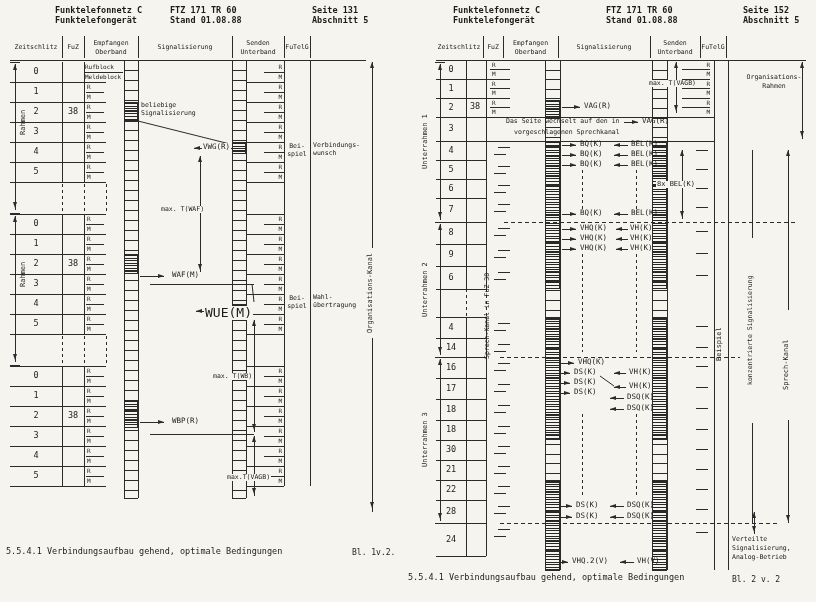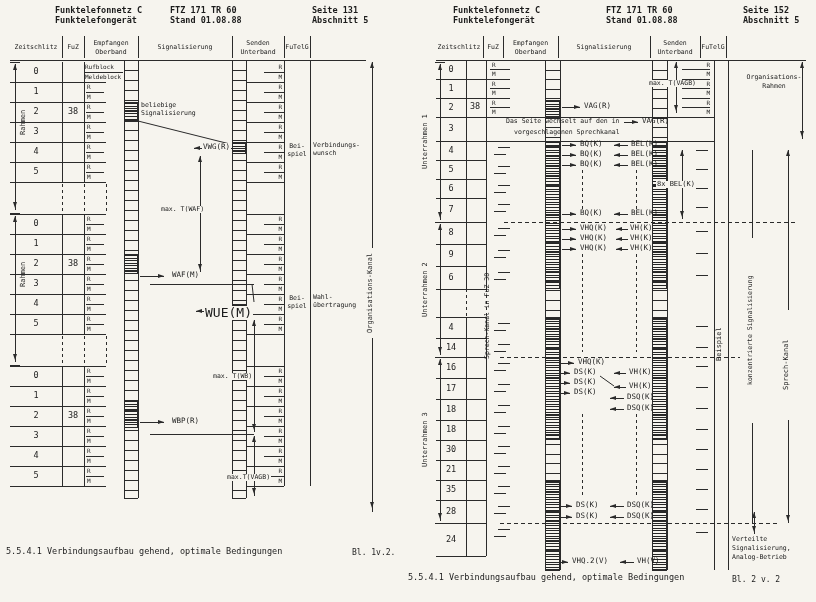--- a/index.html
+++ b/index.html
@@ -512,21 +512,21 @@
       <div class="t" style="left: 28px; top: 445px; width: 30px; text-align: center; font-size: 8.5px;">30</div>
       <div class="ln" style="left: 28px; top: 460px; width: 50px; height: 1px;"></div>
       <div class="ln" style="left: 90px; top: 446px; width: 12px; height: 1px;"></div>
       <div class="ln" style="left: 86px; top: 453px; width: 12px; height: 1px;"></div>
       <div class="ln" style="left: 288px; top: 449px; width: 12px; height: 1px;"></div>
       <div class="t" style="left: 28px; top: 465px; width: 30px; text-align: center; font-size: 8.5px;">21</div>
       <div class="ln" style="left: 28px; top: 480px; width: 50px; height: 1px;"></div>
       <div class="ln" style="left: 90px; top: 466px; width: 12px; height: 1px;"></div>
       <div class="ln" style="left: 86px; top: 473px; width: 12px; height: 1px;"></div>
       <div class="ln" style="left: 288px; top: 469px; width: 12px; height: 1px;"></div>
-      <div class="t" style="left: 28px; top: 485px; width: 30px; text-align: center; font-size: 8.5px;">35</div>
+      <div class="t" style="left: 28px; top: 485px; width: 30px; text-align: center; font-size: 8.5px;">22</div>
       <div class="ln" style="left: 28px; top: 500px; width: 50px; height: 1px;"></div>
       <div class="ln" style="left: 90px; top: 486px; width: 12px; height: 1px;"></div>
       <div class="ln" style="left: 86px; top: 493px; width: 12px; height: 1px;"></div>
       <div class="ln" style="left: 288px; top: 489px; width: 12px; height: 1px;"></div>
       <div class="t" style="left: 28px; top: 506.5px; width: 30px; text-align: center; font-size: 8.5px;">28</div>
       <div class="ln" style="left: 28px; top: 523px; width: 50px; height: 1px;"></div>
       <div class="ln" style="left: 90px; top: 506px; width: 12px; height: 1px;"></div>
       <div class="ln" style="left: 86px; top: 513px; width: 12px; height: 1px;"></div>
       <div class="ln" style="left: 288px; top: 509px; width: 12px; height: 1px;"></div>
       <div class="t" style="left: 28px; top: 534.5px; width: 30px; text-align: center; font-size: 8.5px;">24</div>

